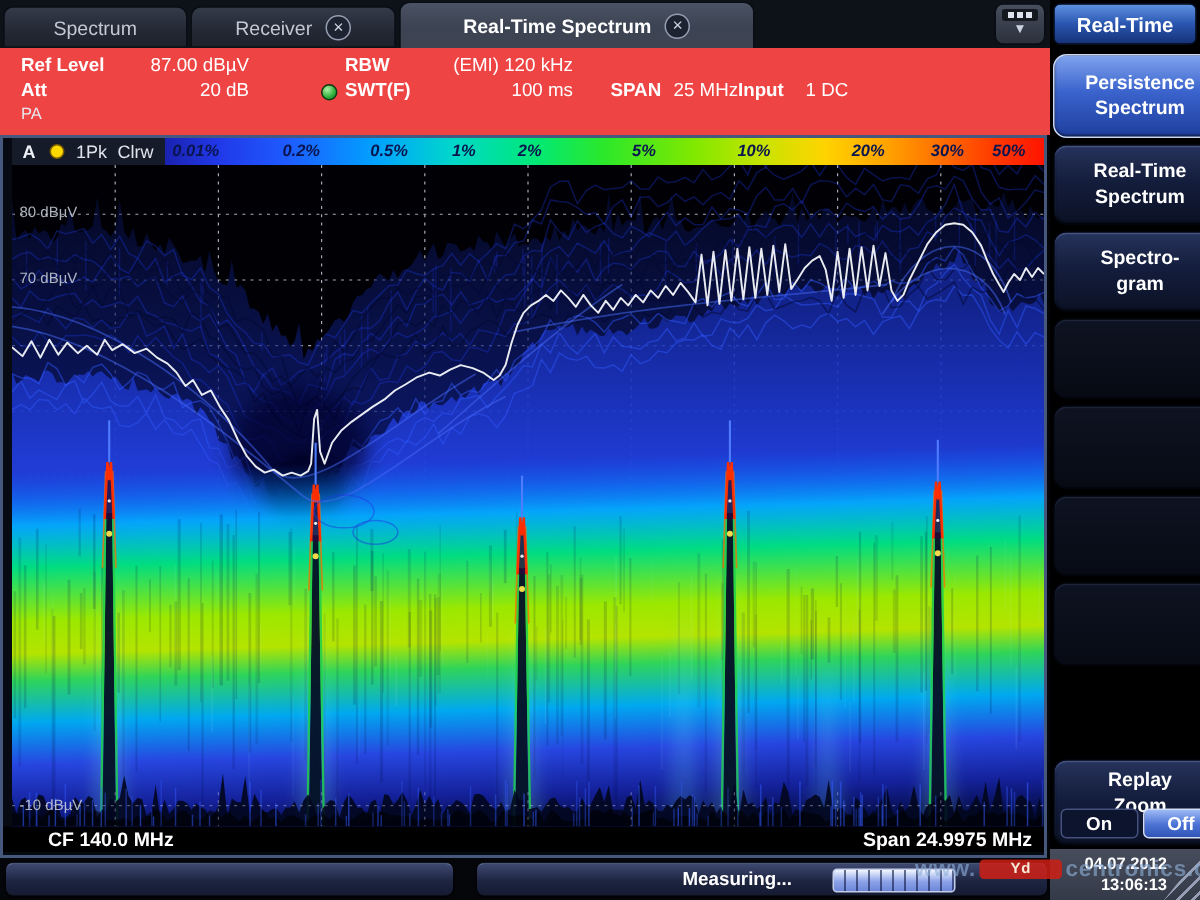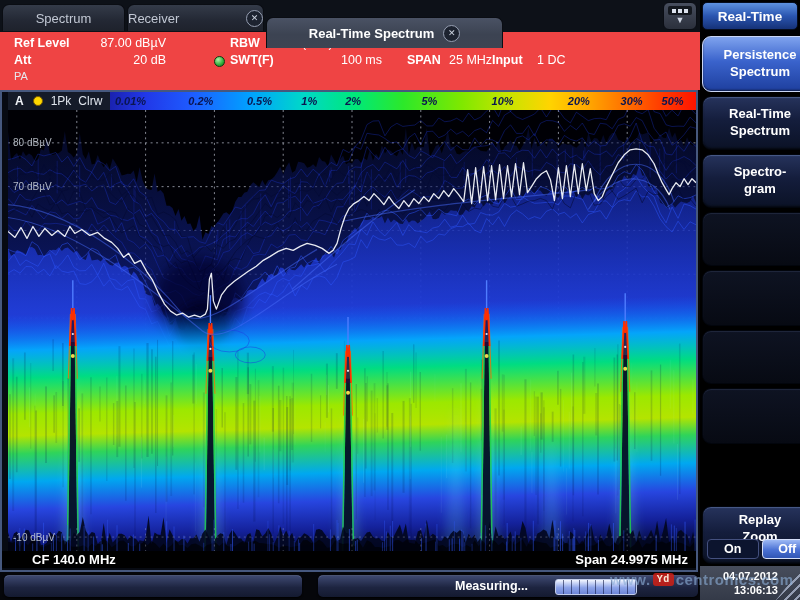--- a/index.html
+++ b/index.html
@@ -5,24 +5,24 @@
   html,body{margin:0;padding:0;background:#000;}
   .app{position:relative;width:800px;height:600px;background:#05060a;overflow:hidden;
        font-family:"Liberation Sans","DejaVu Sans",sans-serif;-webkit-font-smoothing:antialiased;}
 
   
   .tabbar{position:absolute;left:0;top:0;width:700px;height:32px;background:#0d1118;}
   .tab{position:absolute;top:4px;height:27px;box-sizing:border-box;
        background:linear-gradient(180deg,#343b49,#232834 60%,#1e222c);
        border:1px solid #0a0d13;border-bottom:none;border-radius:7px 7px 0 0;
        color:#c2c8d4;font-size:13px;display:flex;align-items:center;justify-content:center;gap:9px;}
-  .tab.active{top:17px;height:31px;background:linear-gradient(180deg,#4a5264,#3c4352 55%,#3e4452);
+  .tab.active{top:1px;height:31px;background:linear-gradient(180deg,#4a5264,#3c4352 55%,#3e4452);
        color:#fff;font-weight:bold;z-index:3;}
   .tab-spectrum{left:2px;width:123px;}
-  .tab-receiver{left:127px;width:137px;justify-content:space-between;}
+  .tab-receiver{left:127px;width:137px;}
   .tab-rts{left:266px;width:237px;}
   .close{width:15px;height:15px;border-radius:50%;background:#1d2330;border:1px solid #969fb2;
        color:#ccd3df;font-size:9px;line-height:14px;text-align:center;font-weight:normal;}
   .menu-btn{position:absolute;left:663px;top:2px;width:34px;height:28px;border-radius:6px;
        background:linear-gradient(180deg,#474e5e,#2b303c);border:1px solid #0a0d14;box-sizing:border-box;
        display:flex;flex-direction:column;align-items:center;}
   .sqrow{margin-top:3px;background:#14181f;border-radius:2px;padding:2px 3px;line-height:0;}
   .sq{display:inline-block;width:4px;height:4px;background:#dde3ee;margin:0 1px;}
   .tri{color:#ccd3df;font-size:9px;line-height:10px;}
 
@@ -100,21 +100,21 @@
         background:linear-gradient(180deg,#474d5c,#343a48);color:#fff;font-size:11px;font-weight:bold;
         text-align:right;padding:4px 22px 0 12px;line-height:1.25;}
   .stripes{position:absolute;right:0;bottom:0;width:26px;height:30px;
         background:repeating-linear-gradient(135deg,rgba(165,175,198,.85) 0 2px,transparent 2px 7px);
         clip-path:polygon(100% 0,100% 100%,8% 100%);}
 
   
   .watermark{position:absolute;left:610px;top:571px;z-index:50;display:flex;align-items:center;gap:2px;
         font-size:15px;font-weight:bold;color:rgba(140,175,215,.62);pointer-events:none;letter-spacing:.5px;}
   .wm-badge{background:rgba(207,31,20,.85);color:rgba(255,255,235,.9);font-size:10px;
-        padding:1px 4px;border-radius:3px;font-family:Liberation Mono, monospace;}
+        padding:1px 21px;border-radius:3px;}
 </style>
 </head>
 <body>
 
 <div class="app">
 
   <div class="tabbar">
     <div class="tab tab-spectrum">
       <span>Spectrum</span>
     </div>

